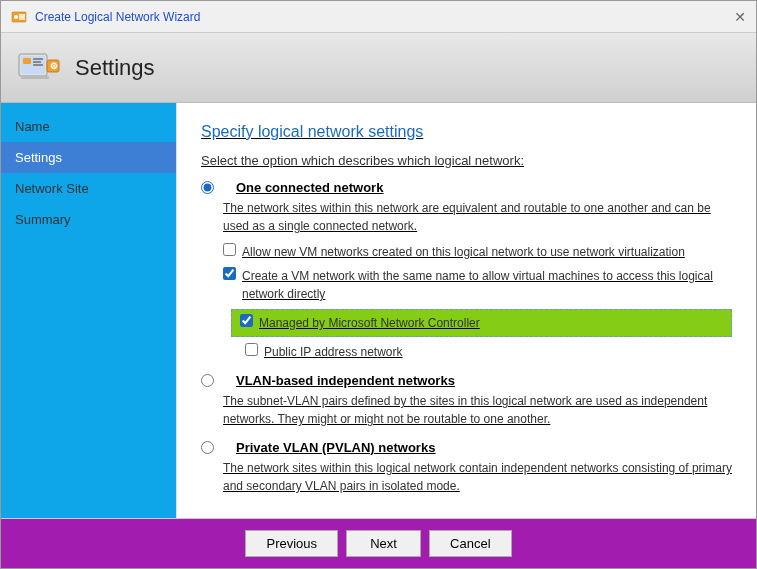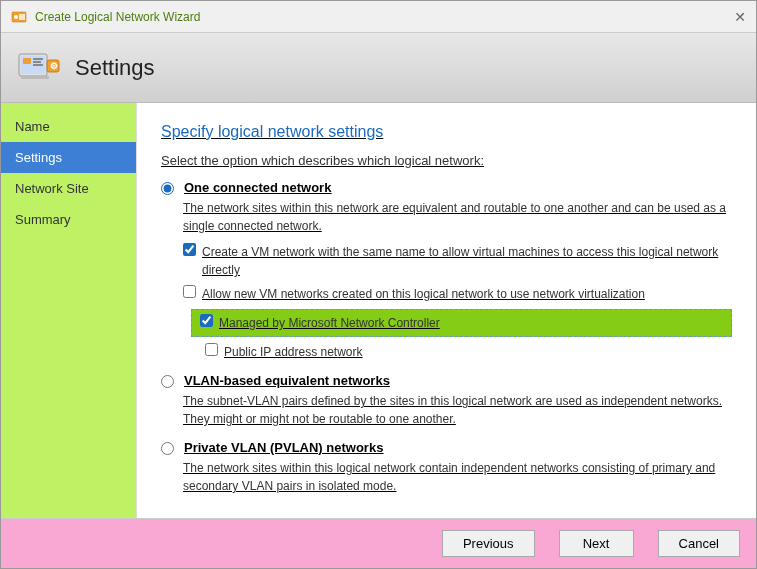--- a/index.html
+++ b/index.html
@@ -36,21 +36,21 @@
       display: flex;
       align-items: center;
       gap: 8px;
     }
     .title-bar-icon {
       width: 16px;
       height: 16px;
     }
     .title-bar-text {
       font-size: 12px;
-      color: #4d7c0f;
+      color: #1d4ed8;
     }
     .title-bar-close {
       font-size: 14px;
       cursor: pointer;
       color: #666;
       background: none;
       border: none;
       line-height: 1;
     }
     .header-banner {
@@ -66,22 +66,22 @@
       font-size: 22px;
       font-weight: 300;
       color: #222;
     }
     .content-area {
       display: flex;
       flex: 1;
       overflow: hidden;
     }
     .sidebar {
-      width: 136px;
-      background: #bef264;
+      width: 176px;
+      background: #0ea5e9;
       border-right: 1px solid #ddd;
       padding-top: 8px;
     }
     .sidebar-item {
       padding: 8px 14px;
       cursor: pointer;
       color: #333;
       font-size: 13px;
     }
     .sidebar-item.active {
@@ -103,22 +103,22 @@
     .instruction-text {
       font-size: 13px;
       color: #333;
       margin-bottom: 12px;
     }
     .radio-group {
       margin-bottom: 12px;
     }
     .radio-label {
       display: flex;
-      align-items: flex-end;
-      gap: 10px;
+      align-items: center;
+      gap: 22px;
       margin-bottom: 4px;
       cursor: pointer;
     }
     .radio-label span {
       font-weight: 600;
       text-decoration: underline;
       color: #000;
     }
     .description-text {
       font-size: 12px;
@@ -157,23 +157,23 @@
     }
     input[type="checkbox"] {
       margin: 0;
       cursor: pointer;
       accent-color: #1a6bbf;
     }
     .footer {
       border-top: 1px solid #ccc;
       padding: 10px 16px;
       display: flex;
-      justify-content: flex-end;
-      gap: 24px;
-      background: #f9a8d4;
+      justify-content: center;
+      gap: 8px;
+      background: #a21caf;
       height: 50px;
       align-items: center;
     }
     .btn {
       padding: 5px 20px;
       font-size: 13px;
       cursor: pointer;
       border: 1px solid #aaa;
       background: #f0f0f0;
       color: #000;
@@ -231,44 +231,44 @@
       <div class="instruction-text">Select the option which describes which logical network:</div>
 
       <div class="radio-group">
         <label class="radio-label">
           <input type="radio" name="network-type" checked="" style="">
           <span>One connected network</span>
         </label>
         <div class="description-text">The network sites within this network are equivalent and routable to one another and can be used as a single connected network.</div>
 
         <div class="checkbox-row">
+          <input type="checkbox" id="allow-new-vm" style="">
+          <label for="allow-new-vm">Allow new VM networks created on this logical network to use network virtualization</label>
+        </div>
+
+        <div class="checkbox-row">
           <input type="checkbox" id="create-vm-network" checked="" style="">
           <label for="create-vm-network">Create a VM network with the same name to allow virtual machines to access this logical network directly</label>
-        </div>
-
-        <div class="checkbox-row">
-          <input type="checkbox" id="allow-new-vm" style="">
-          <label for="allow-new-vm">Allow new VM networks created on this logical network to use network virtualization</label>
         </div>
 
         <div class="checkbox-row blue-box">
           <input type="checkbox" id="managed-by-ms" checked="" style="">
           <label for="managed-by-ms">Managed by Microsoft Network Controller</label>
         </div>
 
         <div class="checkbox-row indented">
           <input type="checkbox" id="public-ip" style="">
           <label for="public-ip">Public IP address network</label>
         </div>
       </div>
 
       <div class="radio-group">
         <label class="radio-label">
           <input type="radio" name="network-type" style="">
-          <span>VLAN-based equivalent networks</span>
+          <span>VLAN-based independent networks</span>
         </label>
         <div class="description-text">The subnet-VLAN pairs defined by the sites in this logical network are used as independent networks. They might or might not be routable to one another.</div>
       </div>
 
       <div class="radio-group">
         <label class="radio-label">
           <input type="radio" name="network-type" style="">
           <span>Private VLAN (PVLAN) networks</span>
         </label>
         <div class="description-text">The network sites within this logical network contain independent networks consisting of primary and secondary VLAN pairs in isolated mode.</div>

